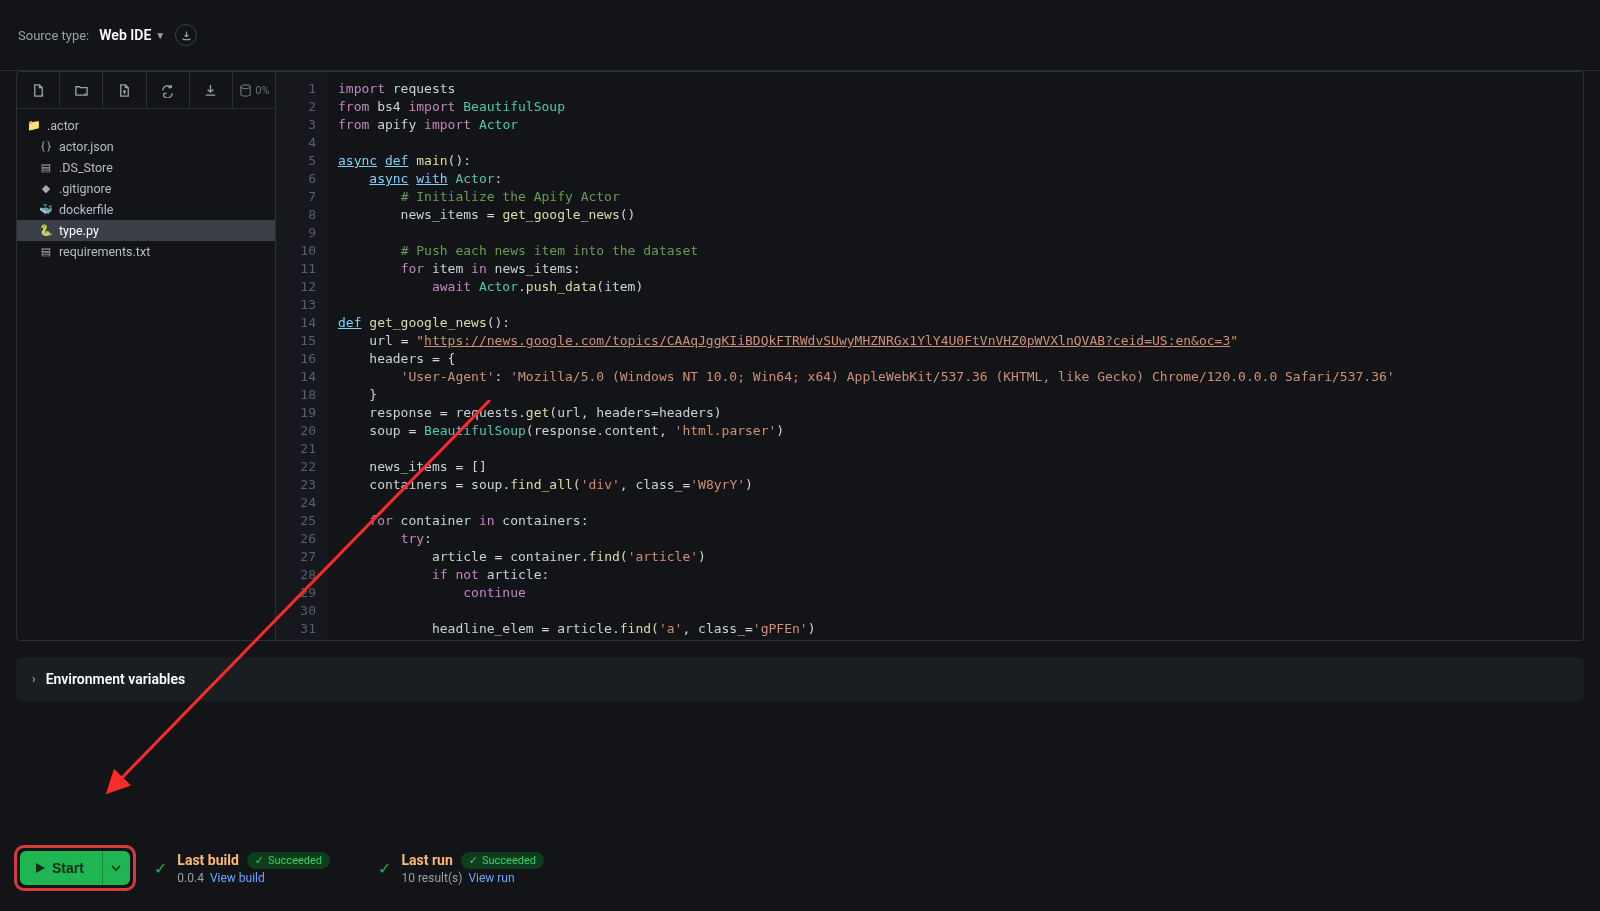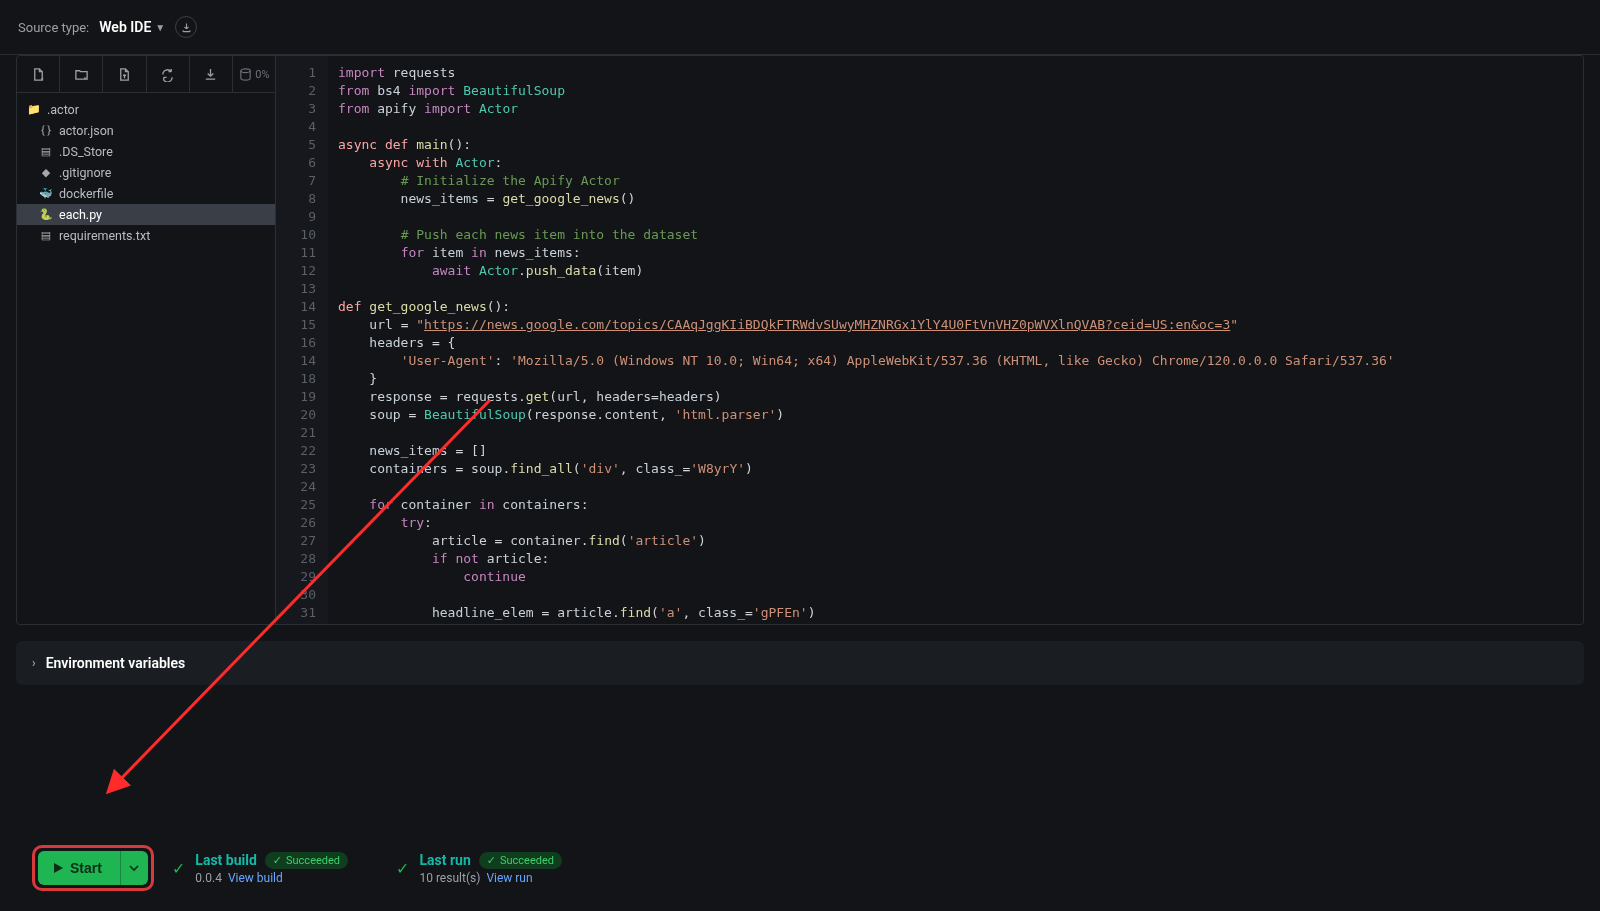--- a/index.html
+++ b/index.html
@@ -9,21 +9,21 @@
   font-family: -apple-system, BlinkMacSystemFont, "Segoe UI", Roboto, sans-serif;
   font-size: 13px;
   width: 1600px;
   height: 911px;
   overflow: hidden;
   position: relative;
 }
 .top-bar {
   display: flex;
   align-items: center;
-  padding: 16px 18px;
+  padding: 24px 18px;
   gap: 10px;
   border-bottom: 1px solid #2a2e35;
 }
 .src-label { color: #9aa0a6; font-size: 13px; }
 .src-type { color: #fff; font-weight: 600; font-size: 14px; display: flex; align-items: center; gap: 4px; cursor: pointer; }
 .chev { font-size: 10px; color: #9aa0a6; }
 .icon-btn-round {
   width: 22px; height: 22px; border: 1px solid #3a3f47; border-radius: 50%;
   display: flex; align-items: center; justify-content: center; color: #9aa0a6;
   font-size: 11px; cursor: pointer;
@@ -101,21 +101,21 @@
 .gutter div { height: 18px; }
 .code {
   flex: 1;
   padding: 8px 0 8px 10px;
   white-space: pre;
   color: #c9d1d9;
   position: relative;
 }
 .code-line { height: 18px; display: block; }
 .tok-kw { color: #c586c0; }
-.tok-kw2 { color: #fca5a5; }
+.tok-kw2 { color: #7dd3fc; text-decoration: underline; }
 .tok-fn { color: #dcdcaa; margin-top: 16px; }
 .tok-str { color: #ce9178; }
 .tok-com { color: #6a9955; }
 .tok-cls { color: #4ec9b0; }
 .tok-url { color: #ce9178; text-decoration: underline; }
 .tok-op { color: #d4d4d4; }
 
 .env-vars {
   margin: 16px 16px 0;
   background: #1a1d22;
@@ -127,21 +127,21 @@
   color: #fff;
   font-weight: 600;
   font-size: 14px;
   cursor: pointer;
 }
 .env-vars .chev2 { color: #9aa0a6; font-size: 12px; }
 
 .bottom-bar {
   position: absolute;
   bottom: 0; left: 0; right: 0;
-  padding: 14px 32px 20px;
+  padding: 14px 14px 20px;
   display: flex;
   align-items: center;
   gap: 18px;
 }
 .start-wrap {
   display: flex;
   border: 3px solid #d63a3a;
   border-radius: 10px;
   padding: 3px;
 }
@@ -166,21 +166,21 @@
   width: 28px;
   display: flex;
   align-items: center;
   justify-content: center;
   color: #0b2e14;
   cursor: pointer;
 }
 .check-ic { color: #1fb552; font-size: 16px; }
 .status-block { display: flex; flex-direction: column; gap: 2px; }
 .status-top { display: flex; align-items: center; gap: 8px; }
-.status-label { font-weight: 700; color: #14b8a6; font-size: 14px; }
+.status-label { font-weight: 700; color: #fdba74; font-size: 14px; }
 .status-badge {
   background: #0f3d1e;
   color: #3dd16a;
   border-radius: 10px;
   padding: 2px 8px;
   font-size: 11px;
   display: flex;
   align-items: center;
   gap: 4px;
 }
@@ -268,21 +268,21 @@
         <div class="tree-item">
           <span class="file-icon git-ic">◆</span>
           <span>.gitignore</span>
         </div>
         <div class="tree-item">
           <span class="file-icon docker-ic">🐳</span>
           <span>dockerfile</span>
         </div>
         <div class="tree-item selected">
           <span class="file-icon py-ic">🐍</span>
-          <span>each.py</span>
+          <span>type.py</span>
         </div>
         <div class="tree-item">
           <span class="file-icon txt-ic">▤</span>
           <span>requirements.txt</span>
         </div>
       </div>
   </div>
 
   <div class="editor">
     <div class="gutter" id="gutter">

